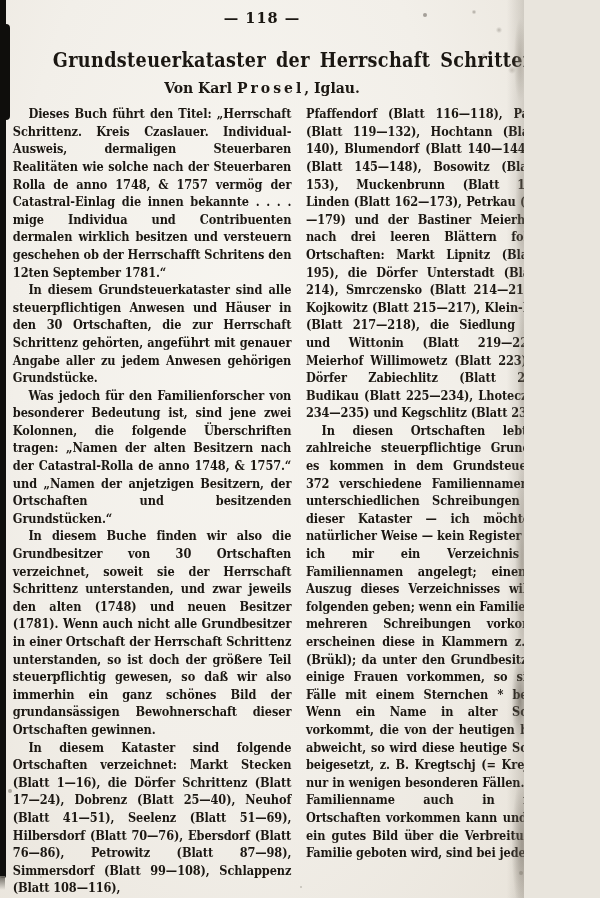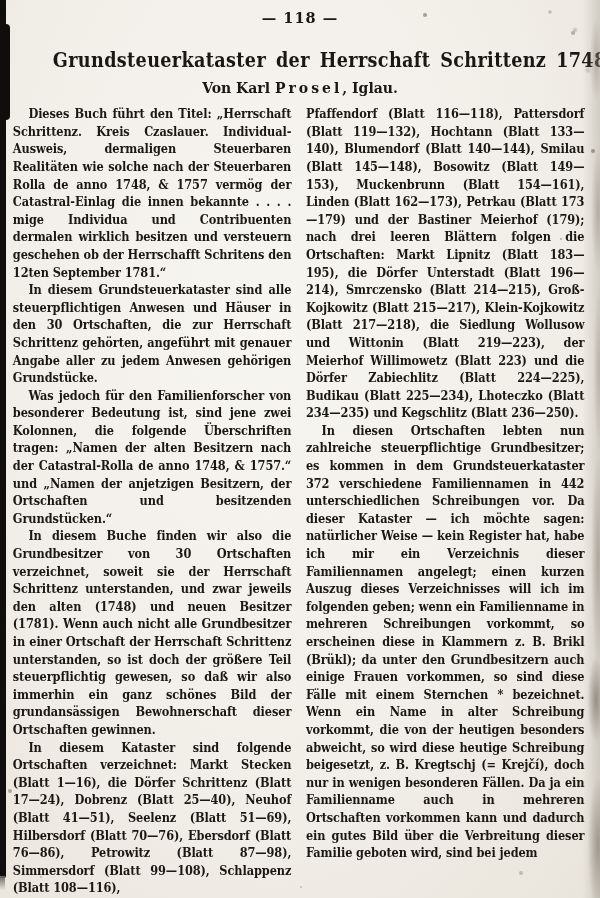--- a/index.html
+++ b/index.html
@@ -1,17 +1,17 @@
 <!DOCTYPE html>
 <html lang="de"><head>
 <meta charset="utf-8">
 <style>
   html,body{margin:0;padding:0;background:#e9e5dd;}
   .page{
-    position:relative;width:600px;height:898px;overflow:hidden;
+    position:relative;width:524px;height:898px;overflow:hidden;
     background:radial-gradient(ellipse at 45% 35%, #f7f5f0 0%, #f2efe9 55%, #e9e4db 100%);
     font-family:"DejaVu Serif","Liberation Serif",serif;color:#1b1712;
   }
   
   .pagenum{margin:0;padding-top:9px;text-align:center;font-size:14.5px;font-weight:bold;letter-spacing:1px;}
   .title{margin:13px 0 0;text-align:center;line-height:1.1;}
   .title-text{display:inline-block;white-space:nowrap;font-size:20.5px;font-weight:bold;
     letter-spacing:.4px;word-spacing:4px;transform:scaleX(.86);transform-origin:50% 50%;}
   .byline{margin-top:6px;text-align:center;font-size:14px;font-weight:bold;}
   .byline .author{letter-spacing:3px;}

